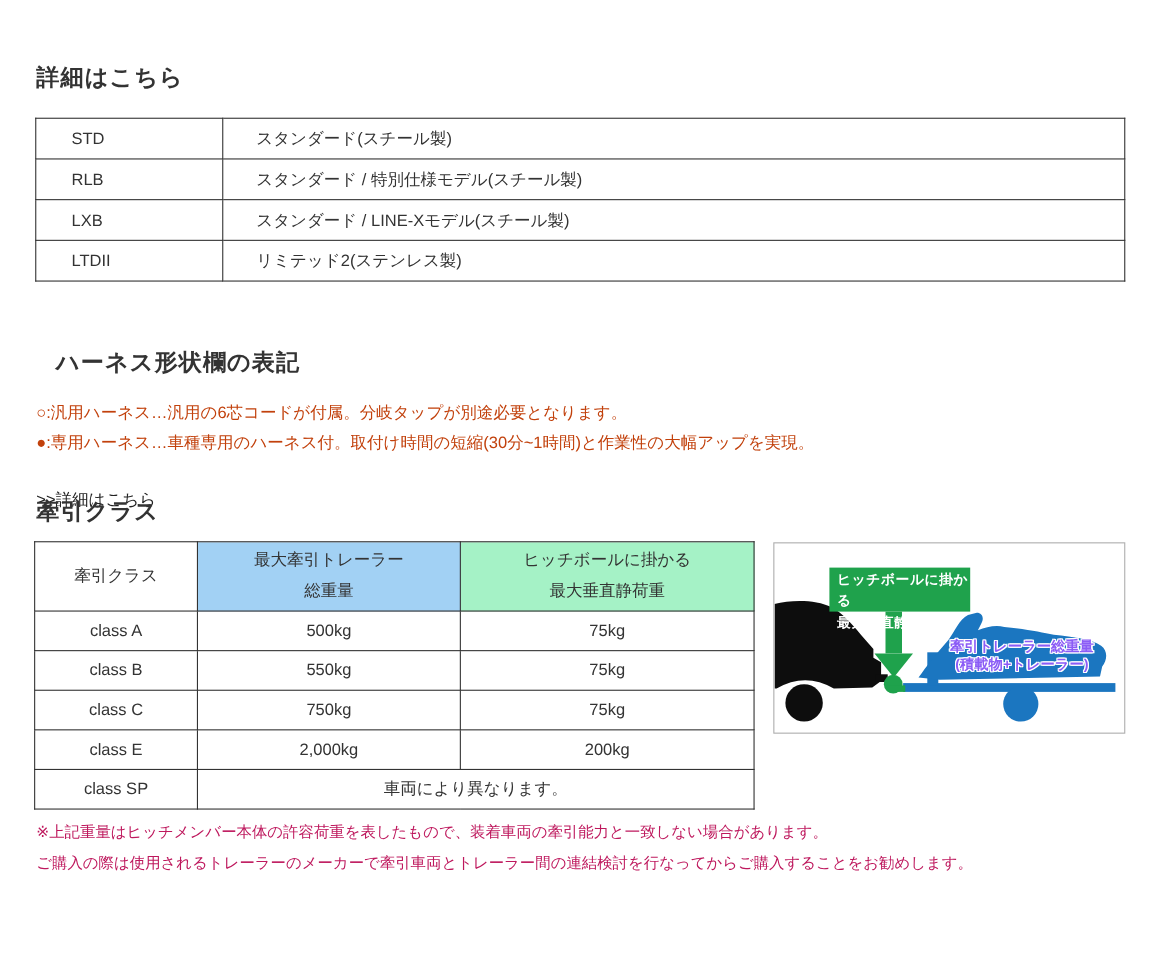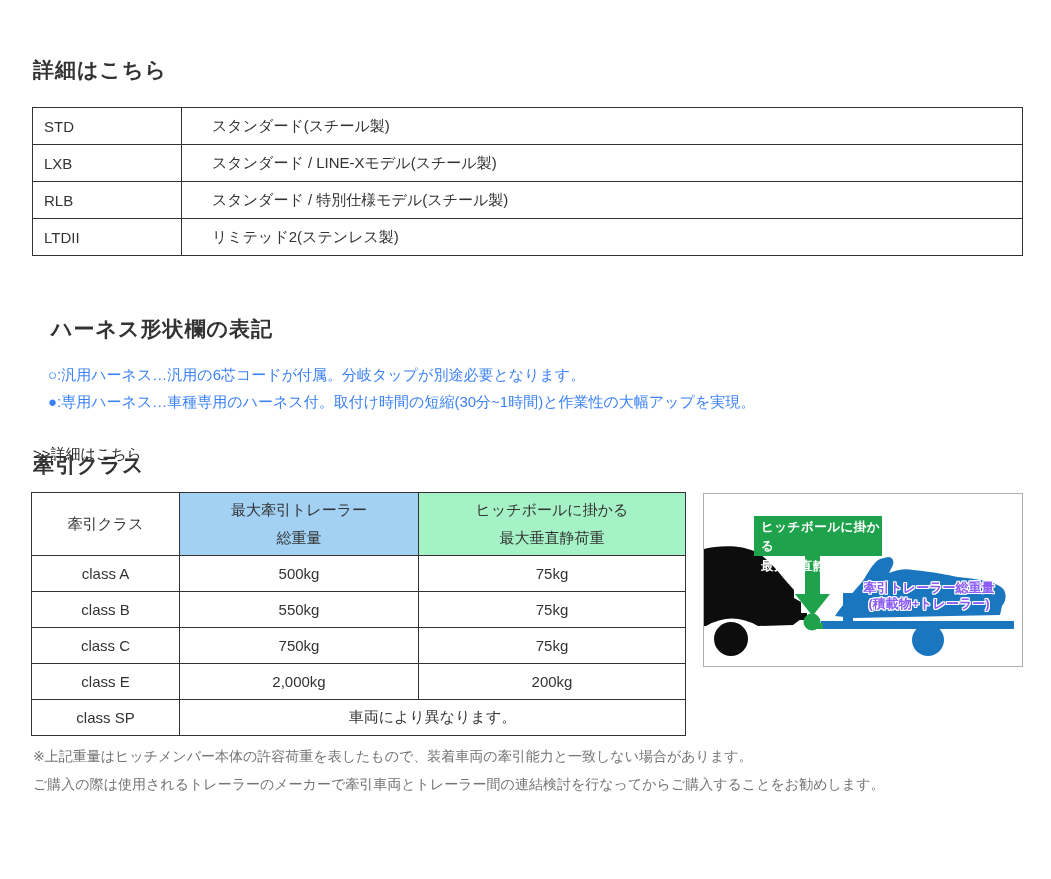--- a/index.html
+++ b/index.html
@@ -12,24 +12,24 @@
   h2.sec-title{
     margin:0;font-size:21px;font-weight:bold;color:#333;letter-spacing:1px;
   }
   
   table{border-collapse:collapse;}
   .type-table{width:991px;table-layout:fixed;}
   .type-table td{
     border:1.5px solid #333;height:36px;font-size:15px;color:#333;
     background:#fff;padding:0;
   }
-  .type-table td.c1{width:137px;padding-left:11px;}
+  .type-table td.c1{width:137px;padding-left:32px;}
   .type-table td.c2{padding-left:30px;}
   
-  .body-line{font-size:15px;color:#3b82f6;white-space:nowrap;margin-left:15px;}
+  .body-line{font-size:15px;color:#c2410c;white-space:nowrap;}
   .detail-link{font-size:15px;color:#222;text-decoration:none;display:inline-block;margin-top:25px;}
   
   .tow-table{width:654px;table-layout:fixed;}
   .tow-table td,.tow-table th{
     border:1.5px solid #333;font-size:15px;font-weight:normal;color:#333;
     text-align:center;vertical-align:middle;background:#fff;padding:0;
   }
   .tow-table .hrow th{height:62px;line-height:1.85;}
   .tow-table .drow td{height:35px;}
   .tow-table col.cc{width:148px;}
@@ -49,40 +49,40 @@
     line-height:1.55;padding:2px 0 0 7px;box-sizing:border-box;
     white-space:pre-line;letter-spacing:0.5px;
   }
   .trailer-label{
     position:absolute;left:140px;top:86px;width:170px;text-align:center;
     color:#8b5cf6;font-size:13px;font-weight:bold;line-height:1.25;
     white-space:pre-line;letter-spacing:0px;
     text-shadow:-1px -1px 0 #fff,1px -1px 0 #fff,-1px 1px 0 #fff,1px 1px 0 #fff,0 1px 0 #fff,0 -1px 0 #fff,1px 0 0 #fff,-1px 0 0 #fff;
   }
   
-  .footnote{font-size:14px;color:#737373;white-space:nowrap;}
+  .footnote{font-size:14px;color:#be185d;white-space:nowrap;}
 </style>
 </head>
 <body>
 
 <h2 class="sec-title abs" style="left:33px;top:56px;">詳細はこちら</h2>
 
 <table class="type-table abs" style="left:32px;top:107px;">
   <tbody>
     <tr>
       <td class="c1">STD</td>
       <td class="c2">スタンダード(スチール製)</td>
     </tr>
     <tr>
+      <td class="c1">RLB</td>
+      <td class="c2">スタンダード / 特別仕様モデル(スチール製)</td>
+    </tr>
+    <tr>
       <td class="c1">LXB</td>
       <td class="c2">スタンダード / LINE-Xモデル(スチール製)</td>
-    </tr>
-    <tr>
-      <td class="c1">RLB</td>
-      <td class="c2">スタンダード / 特別仕様モデル(スチール製)</td>
     </tr>
     <tr>
       <td class="c1">LTDII</td>
       <td class="c2">リミテッド2(ステンレス製)</td>
     </tr>
   </tbody>
 </table>
 
 <h2 class="sec-title abs" style="left:51px;top:315px;">ハーネス形状欄の表記</h2>
 

